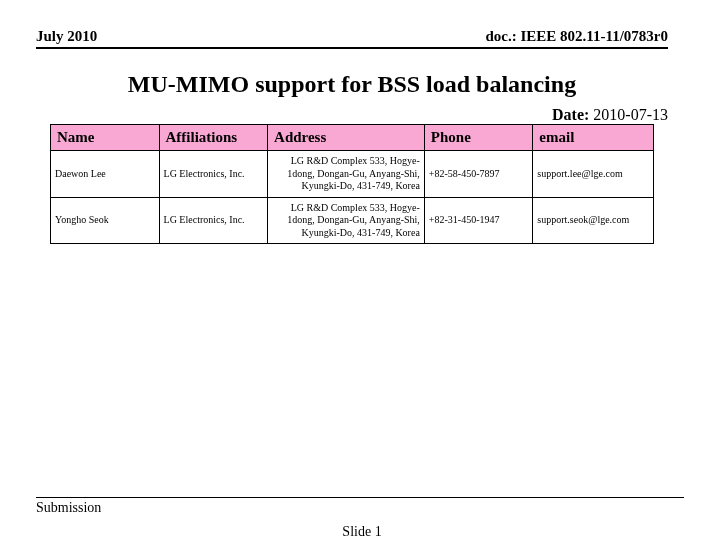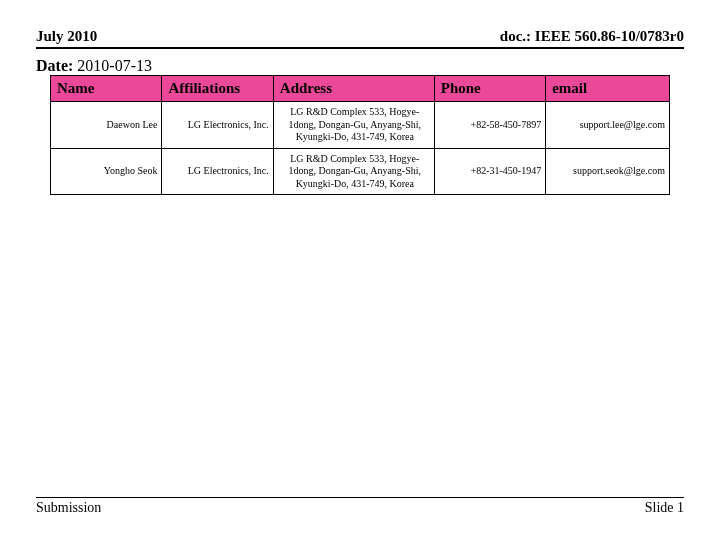--- a/index.html
+++ b/index.html
@@ -7,41 +7,41 @@
     padding: 0;
     width: 720px;
     height: 540px;
     background: #fff;
     font-family: "Times New Roman", Times, serif;
     color: #000;
     position: relative;
     box-sizing: border-box;
   }
   .page {
-    padding: 28px 36px 0 36px;
+    padding: 28px 52px 0 36px;
     box-sizing: border-box;
     height: 100%;
     position: relative;
   }
   .header-row {
     display: flex;
     justify-content: space-between;
     font-weight: bold;
     font-size: 15px;
     border-bottom: 2px solid #000;
     padding-bottom: 2px;
   }
   .title {
     text-align: center;
     font-weight: bold;
     font-size: 24px;
     margin-top: 22px;
   }
   .date-line {
-    text-align: left;
+    text-align: right;
     font-size: 16px;
     margin-top: 8px;
   }
   .date-line .lbl { font-weight: bold; }
   .authors-label {
     font-weight: bold;
     font-size: 16px;
     margin-top: 10px;
     margin-left: 14px;
   }
@@ -53,65 +53,67 @@
   }
   table.authors th, table.authors td {
     border: 1px solid #000;
     vertical-align: middle;
   }
   table.authors th {
     font-weight: bold;
     font-size: 15px;
     text-align: left;
     padding: 4px 6px;
-    background: #ec4899;
+    background: #f9a8d4;
   }
   table.authors td {
     font-size: 10px;
-    text-align: right;
+    text-align: left;
     padding: 4px 4px;
     line-height: 1.25;
   }
   table.authors td.addr {
-    text-align: center;
+    text-align: right;
     padding-left: 6px;
   }
   .footer {
     position: absolute;
     left: 36px;
     right: 36px;
     bottom: 24px;
   }
   .footer-line {
     border-top: 1.5px solid #000;
     display: flex;
     justify-content: space-between;
     font-size: 14px;
     padding-top: 2px;
   }
   .footer-line .center {
     position: absolute;
     left: 4px; right: 0;
-    text-align: right;
+    text-align: center;
+    margin-top: 24px;
   }
   col.c-name  { width: 18%; }
   col.c-affil { width: 18%; }
   col.c-addr  { width: 26%; }
   col.c-phone { width: 18%; }
   col.c-email { width: 20%; }
 </style>
 </head>
 <body>
 
 <div class="page">
   <div class="header-row">
     <span>July 2010</span>
-    <span>doc.: IEEE 560.86-10/0783r0</span>
+    <span>doc.: IEEE 802.11-11/0783r0</span>
   </div>
 
+  <div class="title">MU-MIMO support for BSS load balancing</div>
 
   <div class="date-line">
     <span class="lbl">Date:</span>
     <span>2010-07-13</span>
   </div>
 
 
   <table class="authors">
     <colgroup>
       <col class="c-name">

